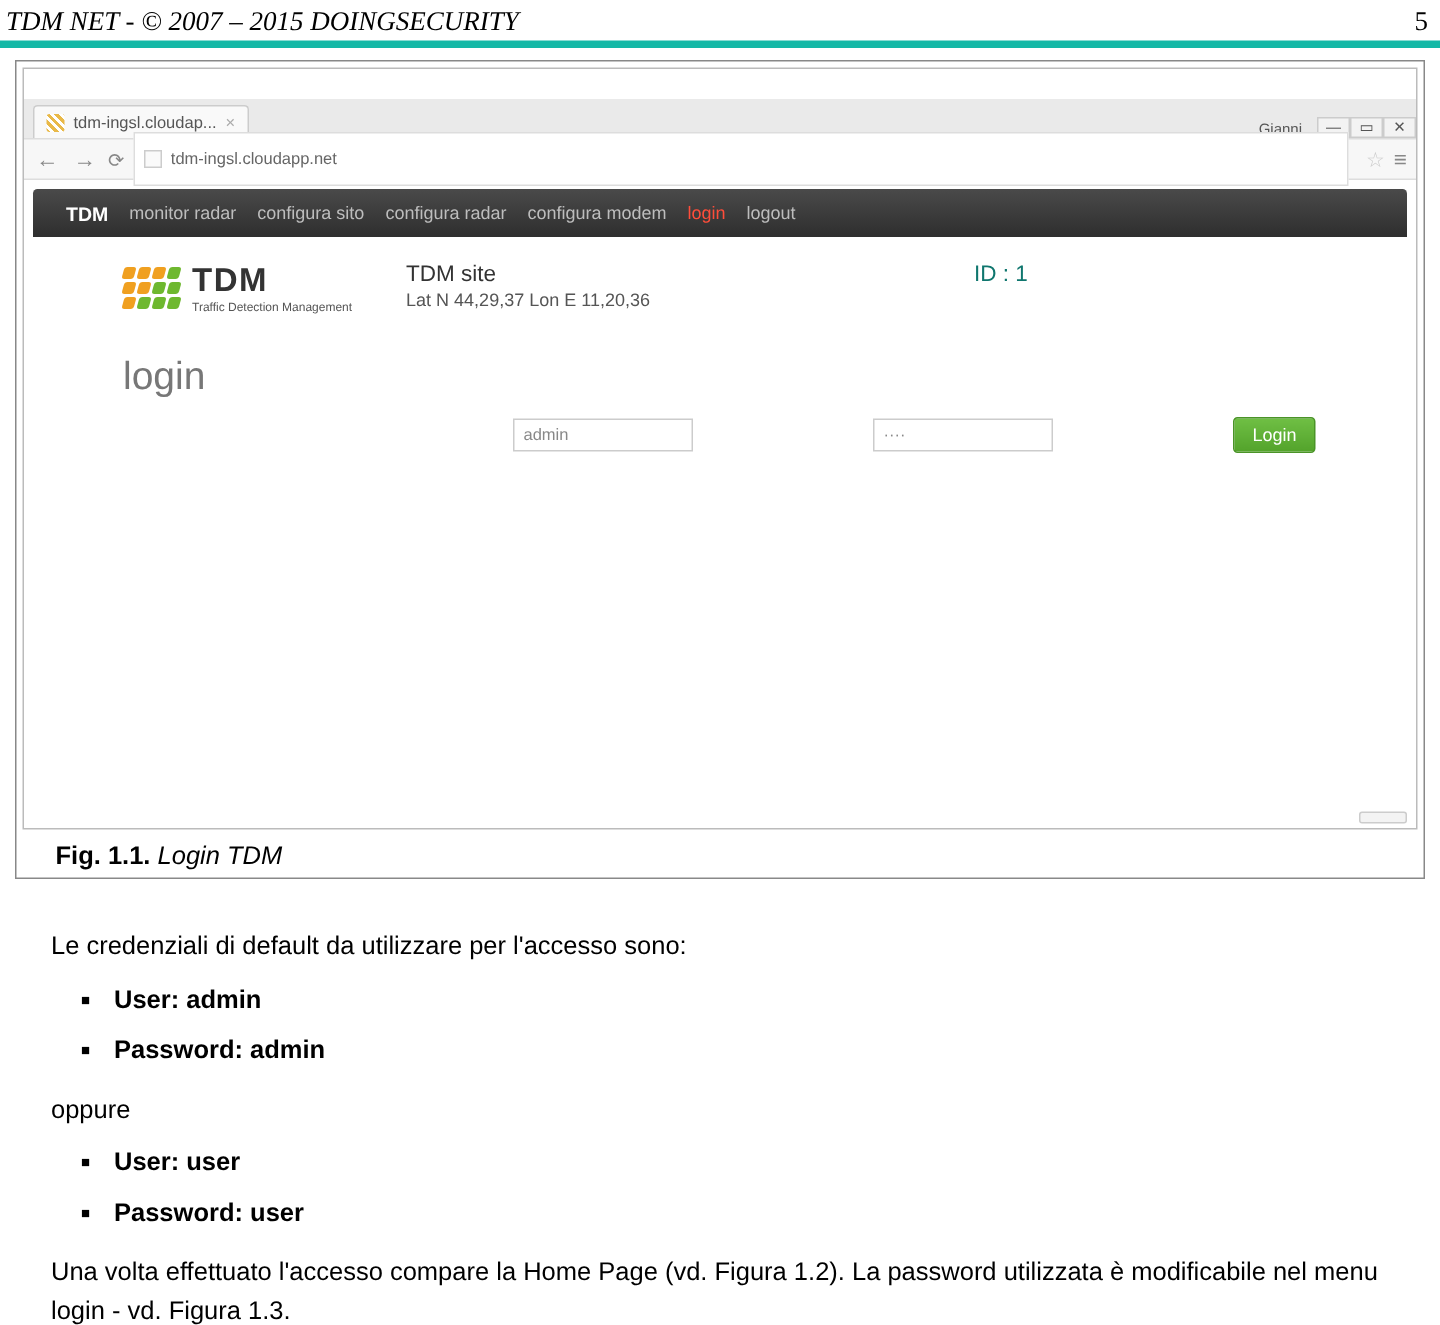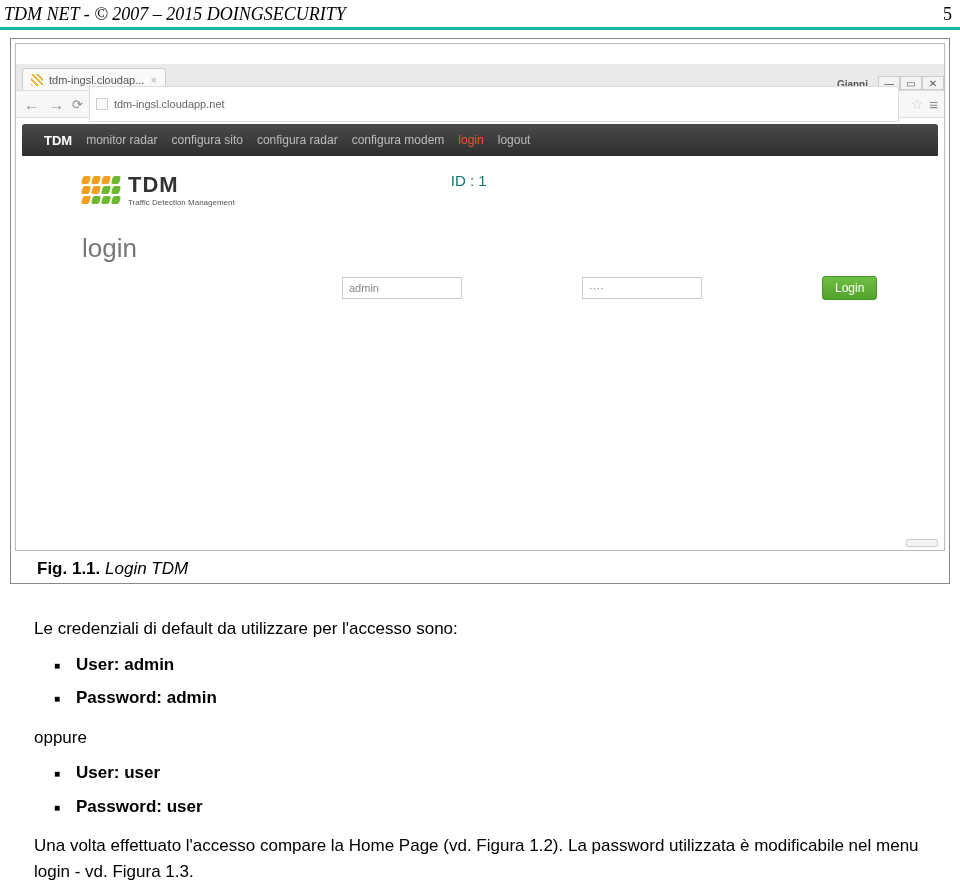--- a/index.html
+++ b/index.html
@@ -7,21 +7,21 @@
       font-family: Georgia, 'Times New Roman', serif;
       background: #fff;
       width: 960px;
       color: #000;
     }
     .page-header {
       display: flex;
       justify-content: space-between;
       align-items: center;
       padding: 4px 8px 2px 4px;
-      border-bottom: 3px solid #14b8a6;
+      border-bottom: 5px solid #14b8a6;
       font-style: italic;
       font-size: 18px;
     }
     .page-header .title { font-weight: normal; }
     .page-header .page-num { font-style: normal; font-size: 18px; }
     .figure-frame {
       margin: 8px 10px 6px 10px;
       border: 1px solid #888;
     }
     .figure-container {
@@ -35,21 +35,21 @@
       font-size: 11px;
       color: #555;
     }
     .win-btn {
       width: 22px; height: 14px;
       background: #f3f3f3;
       border: 1px solid #ccc;
       display: flex; align-items: center; justify-content: center;
       font-size: 10px; color: #555;
     }
-    .win-user-label { color: #555; font-size: 10px; font-weight: bold; }
+    .win-user-label { color: #555; font-size: 10px; }
     .tab-strip {
       background: #eaeaea;
       height: 26px;
       display: flex;
       align-items: flex-end;
       padding-left: 6px;
       margin-top: 20px;
     }
     .browser-tab {
       background: #f9f9f9;
@@ -256,20 +256,24 @@
               <span class="lq-o"></span>
                 <span class="lq-g"></span>
                 <span class="lq-g"></span>
                 <span class="lq-g"></span>
             </div>
             <div class="logo-text">
               <span class="big">TDM</span>
               <span class="small">Traffic Detection Management</span>
             </div>
           </div>
+          <div class="site-info">
+            <div class="title">TDM site</div>
+            <div>Lat N 44,29,37 Lon E 11,20,36</div>
+          </div>
           <div class="site-id">ID : 1</div>
         </div>
 
         <div class="login-heading">login</div>
 
         <div class="login-form">
           <input type="text" value="admin" style="">
           <input type="text" value="····" style="">
           <button class="login-btn">Login</button>
         </div>

